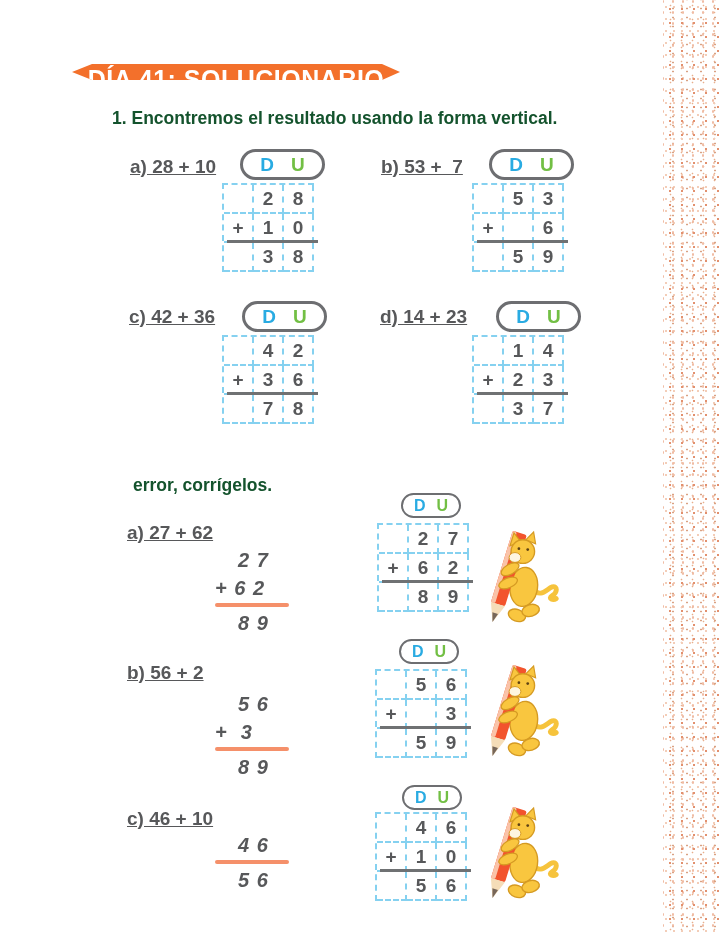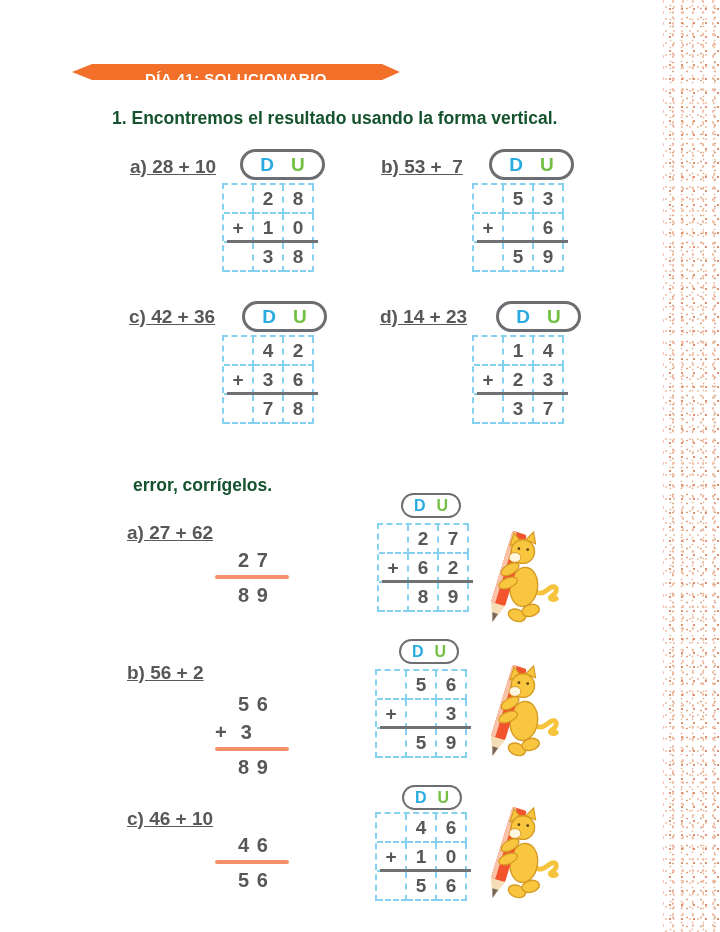--- a/index.html
+++ b/index.html
@@ -19,21 +19,21 @@
       radial-gradient(circle,#F3CDB8 .9px,transparent 1.3px),
       radial-gradient(circle,#E8AE8C .7px,transparent 1.1px);
     background-size:12px 14px,10px 11px,14px 9px,8px 12px,11px 7px;
     background-position:1px 2px,5px 7px,3px 4px,7px 1px,2px 9px;
   }
   
   .banner{
     position:absolute;left:72px;top:64px;width:328px;height:16px;
     background:#F3702B;
     clip-path:polygon(20px 0,calc(100% - 18px) 0,100% 50%,calc(100% - 18px) 100%,20px 100%,0 50%);
-    color:#ffffff;font-size:15px;line-height:30px;padding-left:0;
+    color:#ffffff;font-size:25px;line-height:30px;padding-left:0;
     text-align:center;letter-spacing:.5px;
   }
   .sec-head{position:absolute;color:#14532d;font-size:17.5px;white-space:pre;}
   .p-label{position:absolute;color:#57585A;font-size:19px;white-space:pre;text-decoration:underline;}
   
   .pill{
     position:absolute;box-sizing:border-box;background:#fff;
     border:3px solid #6D6E71;border-radius:18px;
     display:flex;align-items:center;justify-content:center;
   }
@@ -48,21 +48,21 @@
     border-top:2px dashed #85D1F0;border-left:2px dashed #85D1F0;
   }
   .grid .cell{
     box-sizing:border-box;
     border-right:2px dashed #85D1F0;border-bottom:2px dashed #85D1F0;
     display:flex;align-items:center;justify-content:center;
     font-size:19px;color:#57585A;
   }
   .sumline{position:absolute;left:5px;width:91px;top:57px;height:2.5px;background:#6F7173;}
   
-  .written{position:absolute;width:100px;font-size:20px;color:#57585A;}
+  .written{position:absolute;width:100px;font-size:20px;color:#57585A;font-style:italic;}
   .w-row{height:28px;line-height:28px;white-space:pre;letter-spacing:1px;}
   .w-top,.w-res{padding-left:23px;}
   .w-line{width:74px;height:3.5px;background:#F5906A;border-radius:2px;margin:1px 0 2px 0;}
   .cat{position:absolute;width:92px;height:102px;}
 </style>
 </head>
 <body>
 
 <div id="page">
 
@@ -156,20 +156,21 @@
 
   <div class="sec-head" style="left:133px;top:475px">error, corrígelos.</div>
 
   <div class="pill small" style="left:401px;top:493px">
     <span class="d">D</span>
     <span class="u">U</span>
   </div>
   <div class="p-label" style="left:127px;top:522px">a) 27 + 62</div>
   <div class="written" style="left:215px;top:546px">
     <div class="w-row w-top">2 7</div>
+    <div class="w-row">+ 6 2</div>
     <div class="w-line"></div>
     <div class="w-row w-res">8 9</div>
   </div>
   <div class="gridwrap" style="left:377px;top:523px">
     <div class="grid">
         <div class="cell"></div>
         <div class="cell">2</div>
         <div class="cell">7</div>
         <div class="cell">+</div>
         <div class="cell">6</div>

